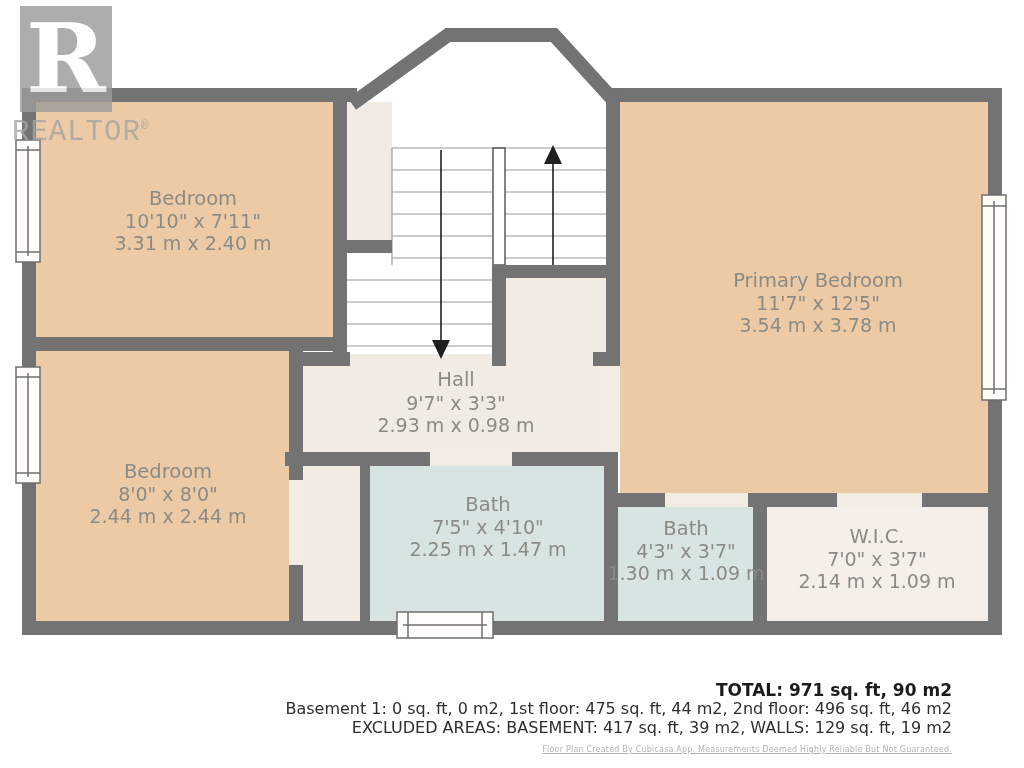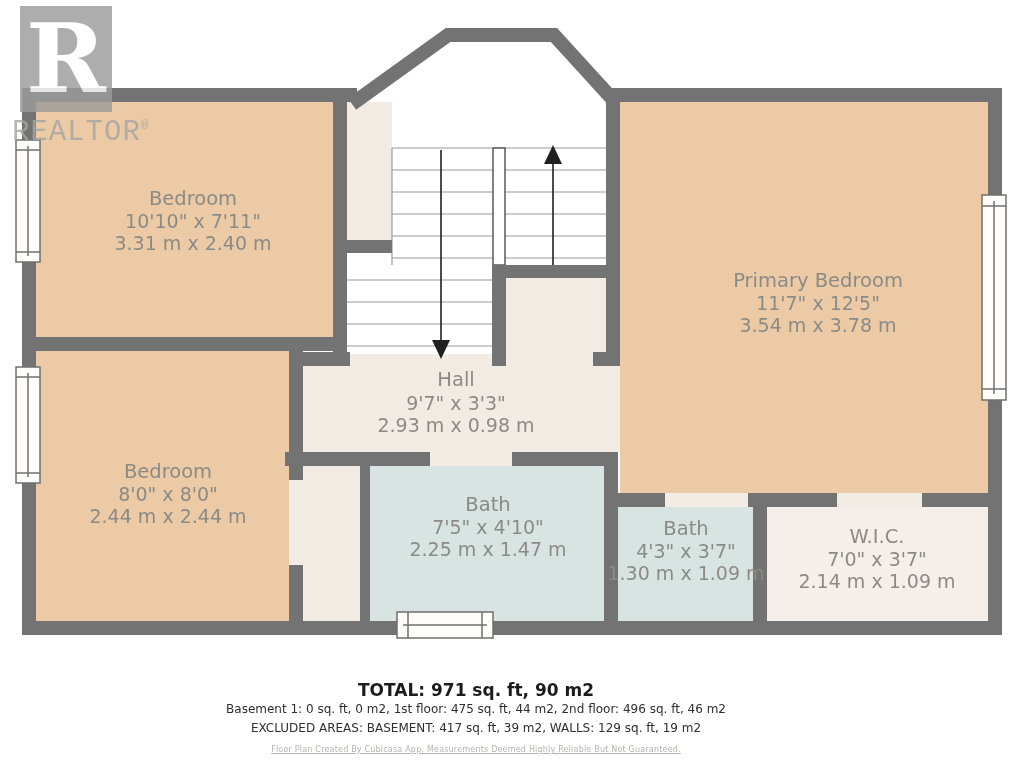--- a/index.html
+++ b/index.html
@@ -23,25 +23,25 @@
     font-size:96px;line-height:96px;color:#ffffff;
   }
   .logo-brand{
     margin-top:4px;margin-left:-8px;
     font-family:Liberation Mono, monospace;
     font-size:29px;letter-spacing:1px;color:#a5a5a3;white-space:nowrap;
   }
   .logo-brand sup{font-size:13px;}
   
   .footer{
-    position:absolute;left:0;top:681px;width:952px;text-align:center;
+    position:absolute;left:0;top:681px;width:952px;text-align:right;
     color:#2e2e2e;z-index:4;
   }
   .footer-total{font-size:17px;font-weight:bold;color:#1c1c1c;line-height:19px;}
-  .footer-line{font-size:12px;line-height:18.5px;color:#2e2e2e;}
+  .footer-line{font-size:16px;line-height:18.5px;color:#2e2e2e;}
   .footer-disclaimer{
     margin-top:8px;font-size:8px;color:#b4b4af;letter-spacing:.2px;text-decoration:underline;
   }
 </style>
 </head>
 <body>
 
 <svg id="plan-svg" width="1024" height="660" viewBox="0 0 1024 660">
 
   <g>

